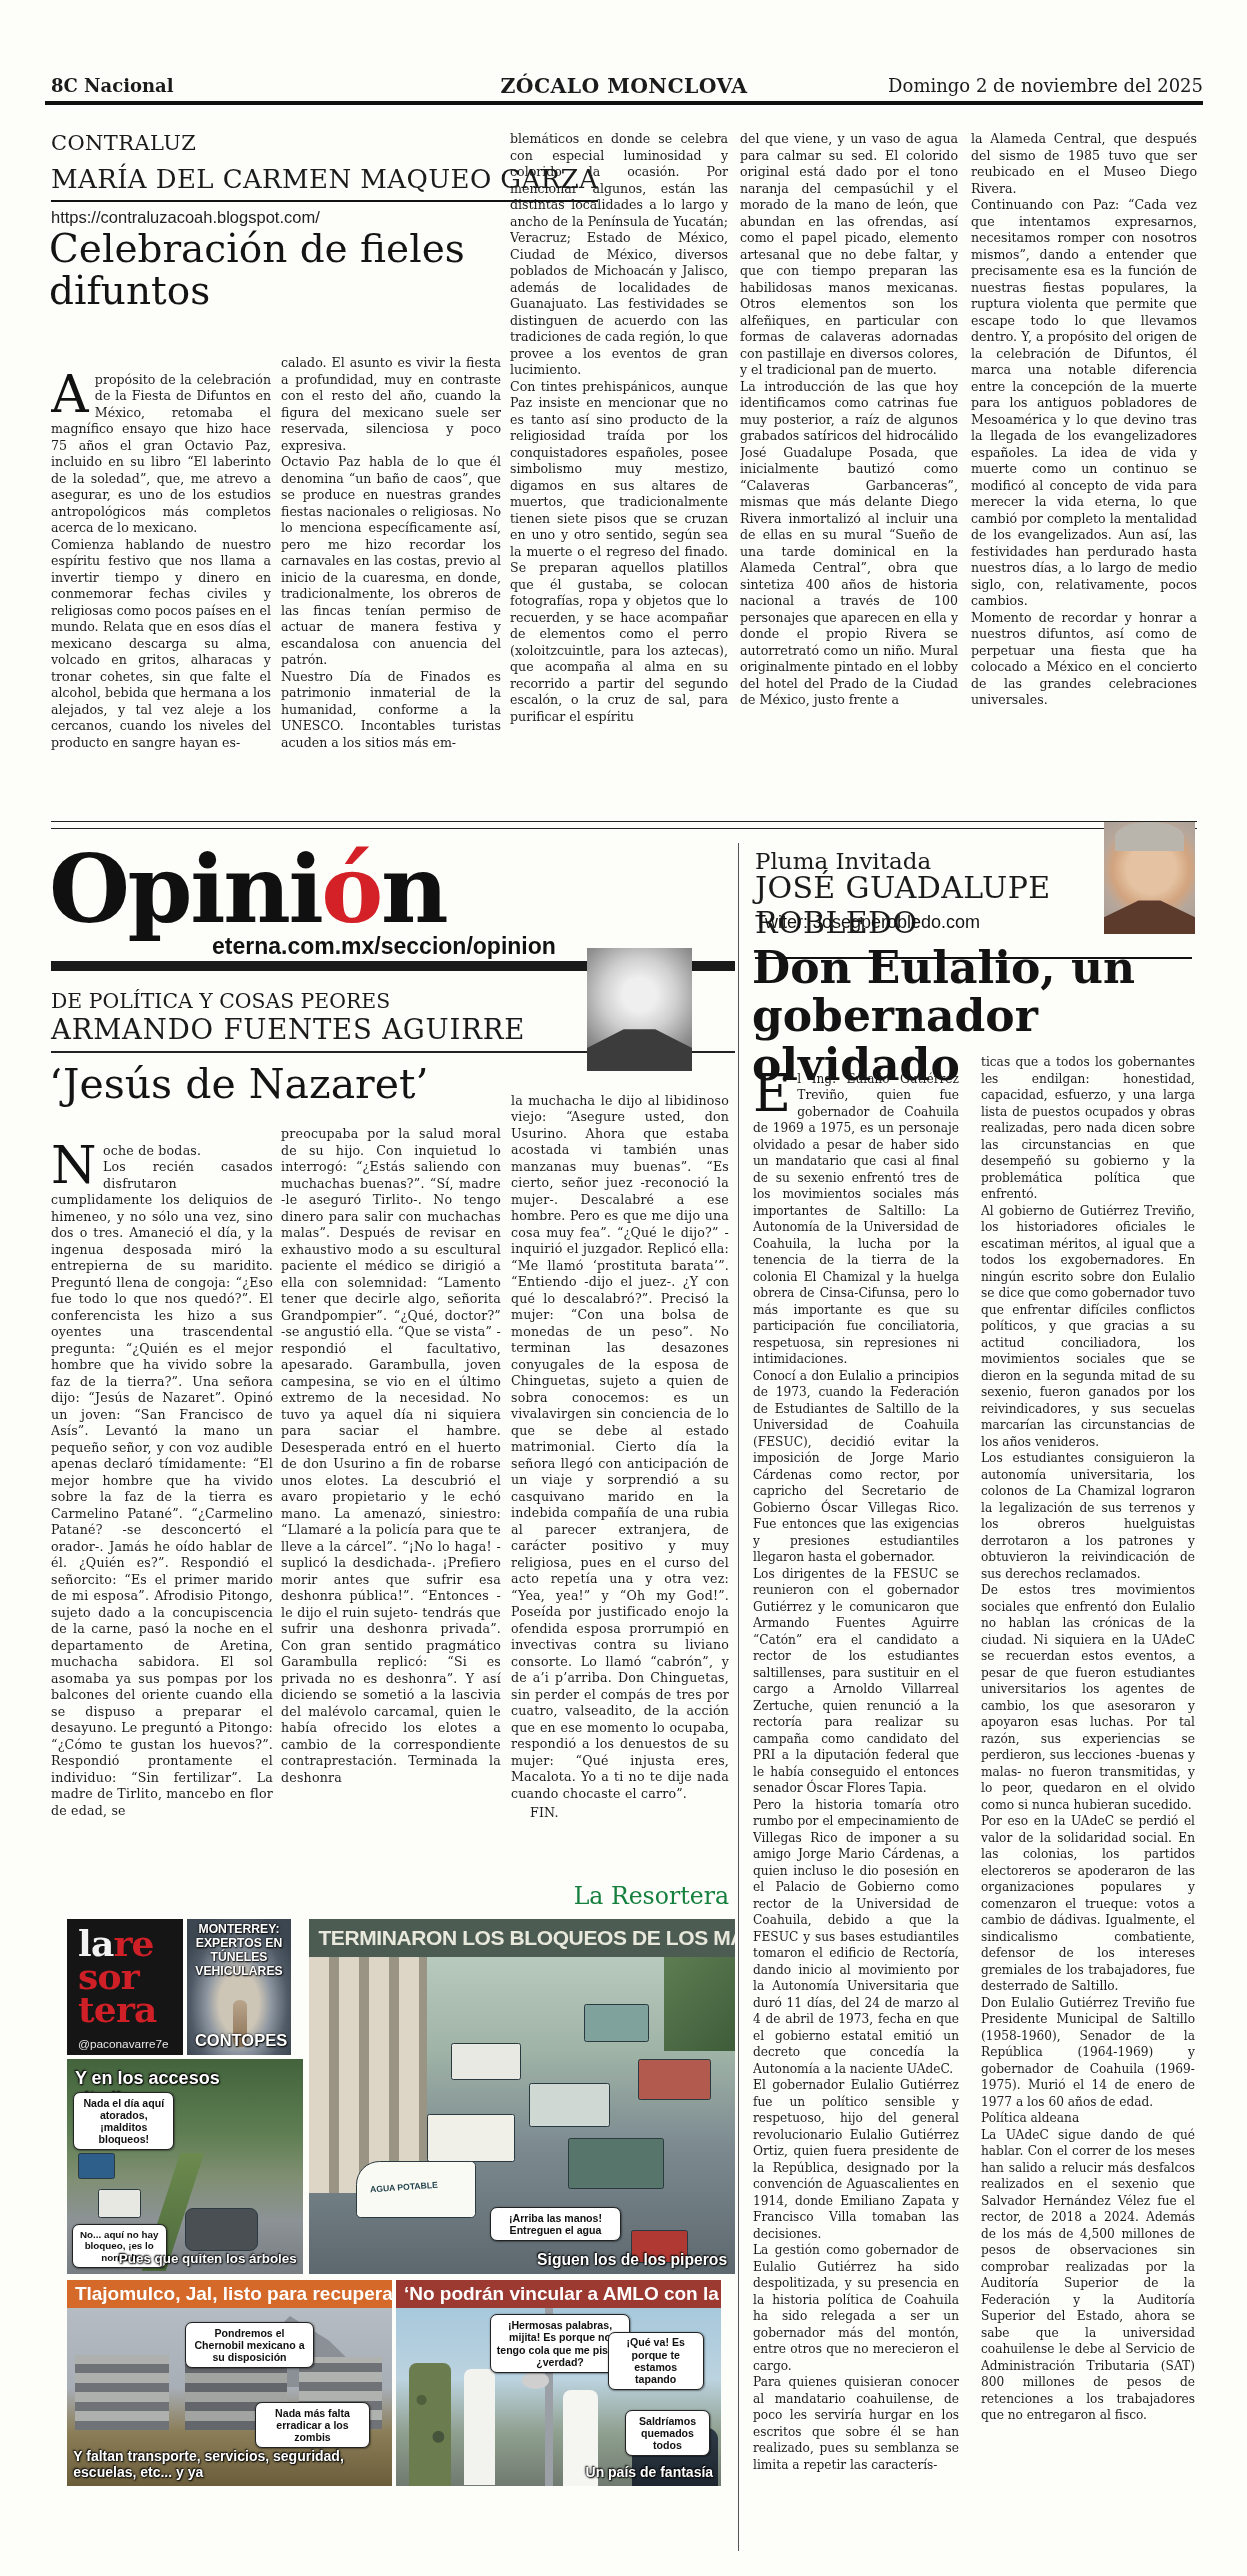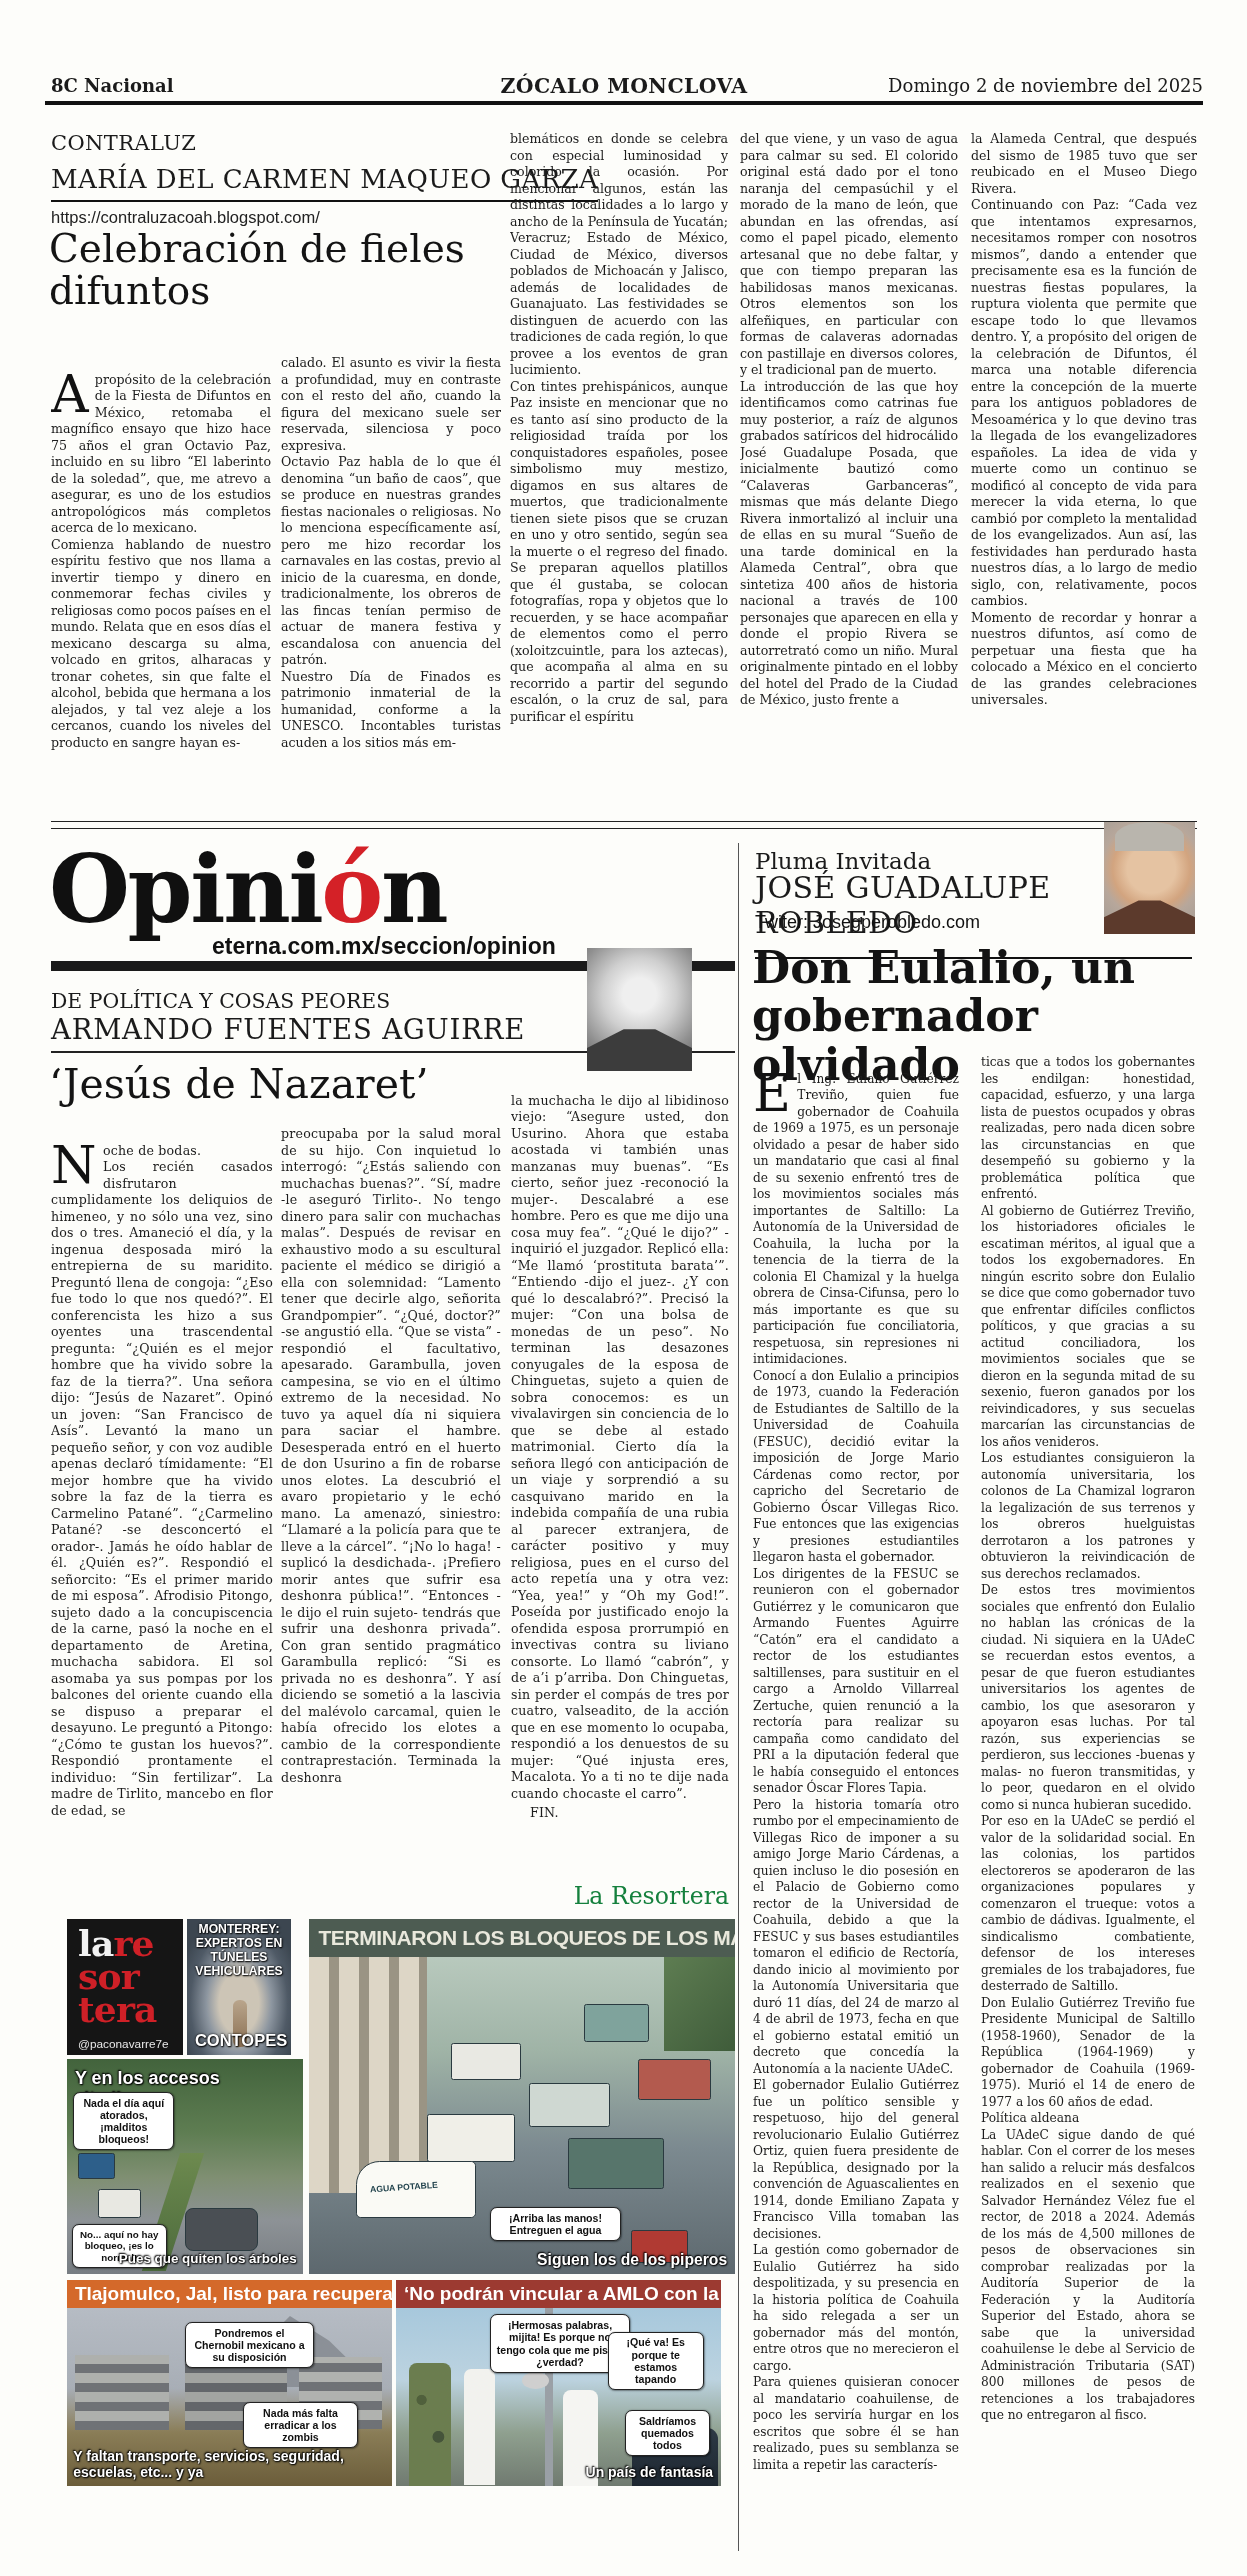--- a/index.html
+++ b/index.html
@@ -216,21 +216,21 @@
   </div>
 
   <div class="abs panel" style="left:67px;top:2280px;width:325px;height:206px;">
     <div class="panel-bar" style="background:#d4692a;">Tlajomulco, Jal, listo para recuperar viviendas</div>
     <div class="deco" style="left:0;top:28px;right:0;bottom:0;background:linear-gradient(180deg,#b6bcc4 0,#a8aeb6 45%,#8a7d57 70%,#6b5d3a 100%);">
       <div class="deco" style="right:15.7px;top:7.9px;width:157px;height:71px;background:#8b9097;clip-path:polygon(0 100%,45% 0,70% 35%,100% 100%);"></div>
       <div class="deco" style="left:7.9px;top:47px;width:94px;height:75px;background:repeating-linear-gradient(0deg,#6f7276 0 9.4px,#aeb0ad 9.4px 19px);"></div>
       <div class="deco" style="left:118px;top:55px;width:102px;height:67px;background:repeating-linear-gradient(0deg,#63666a 0 9.4px,#a2a4a1 9.4px 19px);"></div>
       <div class="deco" style="left:232px;top:49px;width:83px;height:72px;background:repeating-linear-gradient(0deg,#6f7276 0 9.4px,#b0b2af 9.4px 19px);"></div>
       <div class="bubble" style="left:118px;top:14px;width:116px;">Pondremos el Chernobil mexicano a su disposición</div>
-      <div class="bubble" style="left:176px;bottom:38px;width:102px;">Nada más falta erradicar a los zombis</div>
+      <div class="bubble" style="left:188px;bottom:38px;width:102px;">Nada más falta erradicar a los zombis</div>
       <div class="cap" style="left:6.3px;bottom:6.3px;font-size:14px;">Y faltan transporte, servicios, seguridad, escuelas, etc... y ya</div>
     </div>
   </div>
 
   <div class="abs panel" style="left:396px;top:2280px;width:325px;height:206px;">
     <div class="panel-bar" style="background:#9c3a31;">‘No podrán vincular a AMLO con la corrupción’</div>
     <div class="deco" style="left:0;top:28px;right:0;bottom:0;background:linear-gradient(180deg,#a7c8dc 0,#bcd3e0 40%,#8fa08f 70%,#707a70 100%);">
       <div class="deco" style="left:149px;top:0;width:7.9px;height:178px;background:#9aa0a6;"></div>
       <div class="deco" style="left:12.6px;top:55px;width:42px;height:123px;background:
           radial-gradient(circle at 30% 30%, #50603c 0 4.7px, transparent 5.5px),

